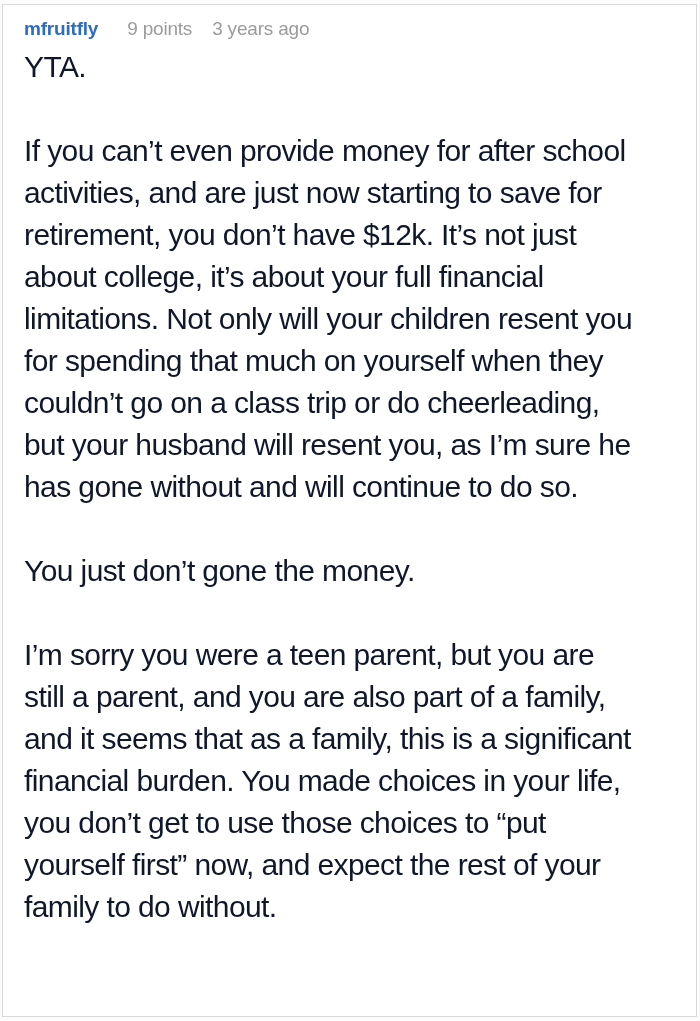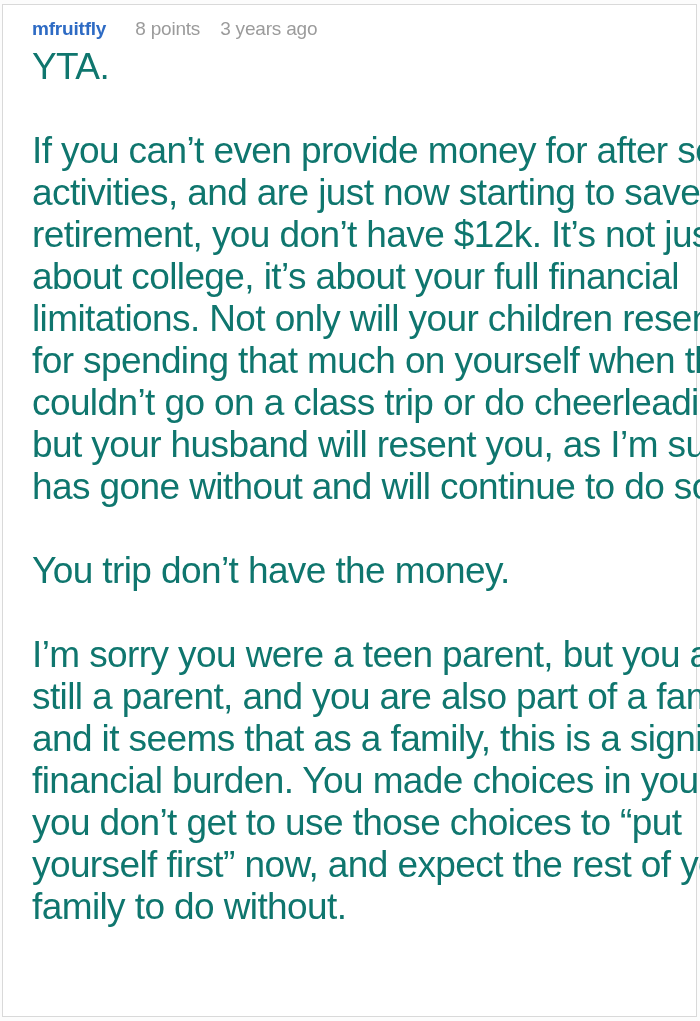--- a/index.html
+++ b/index.html
@@ -10,21 +10,21 @@
     overflow: hidden;
     background: #fcfcfc;
     font-family: "Liberation Sans", "DejaVu Sans", sans-serif;
   }
   .comment-card {
     box-sizing: border-box;
     margin: 4px 3px 4px 2px;
     background: #ffffff;
     border: 1px solid #d9d9d9;
     min-height: 1013px;
-    padding: 12px 18px 4px 29px;
+    padding: 12px 18px 4px 21px;
   }
   .comment-header {
     display: flex;
     align-items: baseline;
     line-height: 24px;
     margin-bottom: 5px;
     white-space: nowrap;
   }
   .comment-author {
     color: #2e6bc4;
@@ -40,51 +40,51 @@
     letter-spacing: -0.2px;
   }
   .comment-timestamp {
     color: #9b9b9b;
     font-size: 19px;
     margin-left: 20px;
     letter-spacing: -0.2px;
   }
   .comment-body p {
     margin: 0 0 42px 0;
-    font-size: 37px;
+    font-size: 30px;
     line-height: 42px;
     letter-spacing: -0.6px;
-    color: #0f766e;
+    color: #0f172a;
     white-space: pre;
   }
   .comment-body p:last-child {
     margin-bottom: 0;
   }
 </style>
 </head>
 <body>
 
 <div class="comment-card">
   <div class="comment-header">
     <a href="#" class="comment-author">mfruitfly</a>
-    <span class="comment-points">8 points</span>
+    <span class="comment-points">9 points</span>
     <span class="comment-timestamp">3 years ago</span>
   </div>
   <div class="comment-body">
     <p>YTA.</p>
     <p>If you can’t even provide money for after school
 activities, and are just now starting to save for
 retirement, you don’t have $12k. It’s not just
 about college, it’s about your full financial
 limitations. Not only will your children resent you
 for spending that much on yourself when they
 couldn’t go on a class trip or do cheerleading,
 but your husband will resent you, as I’m sure he
 has gone without and will continue to do so.</p>
-    <p>You trip don’t have the money.</p>
+    <p>You just don’t gone the money.</p>
     <p>I’m sorry you were a teen parent, but you are
 still a parent, and you are also part of a family,
 and it seems that as a family, this is a significant
 financial burden. You made choices in your life,
 you don’t get to use those choices to “put
 yourself first” now, and expect the rest of your
 family to do without.</p>
   </div>
 </div>
 

